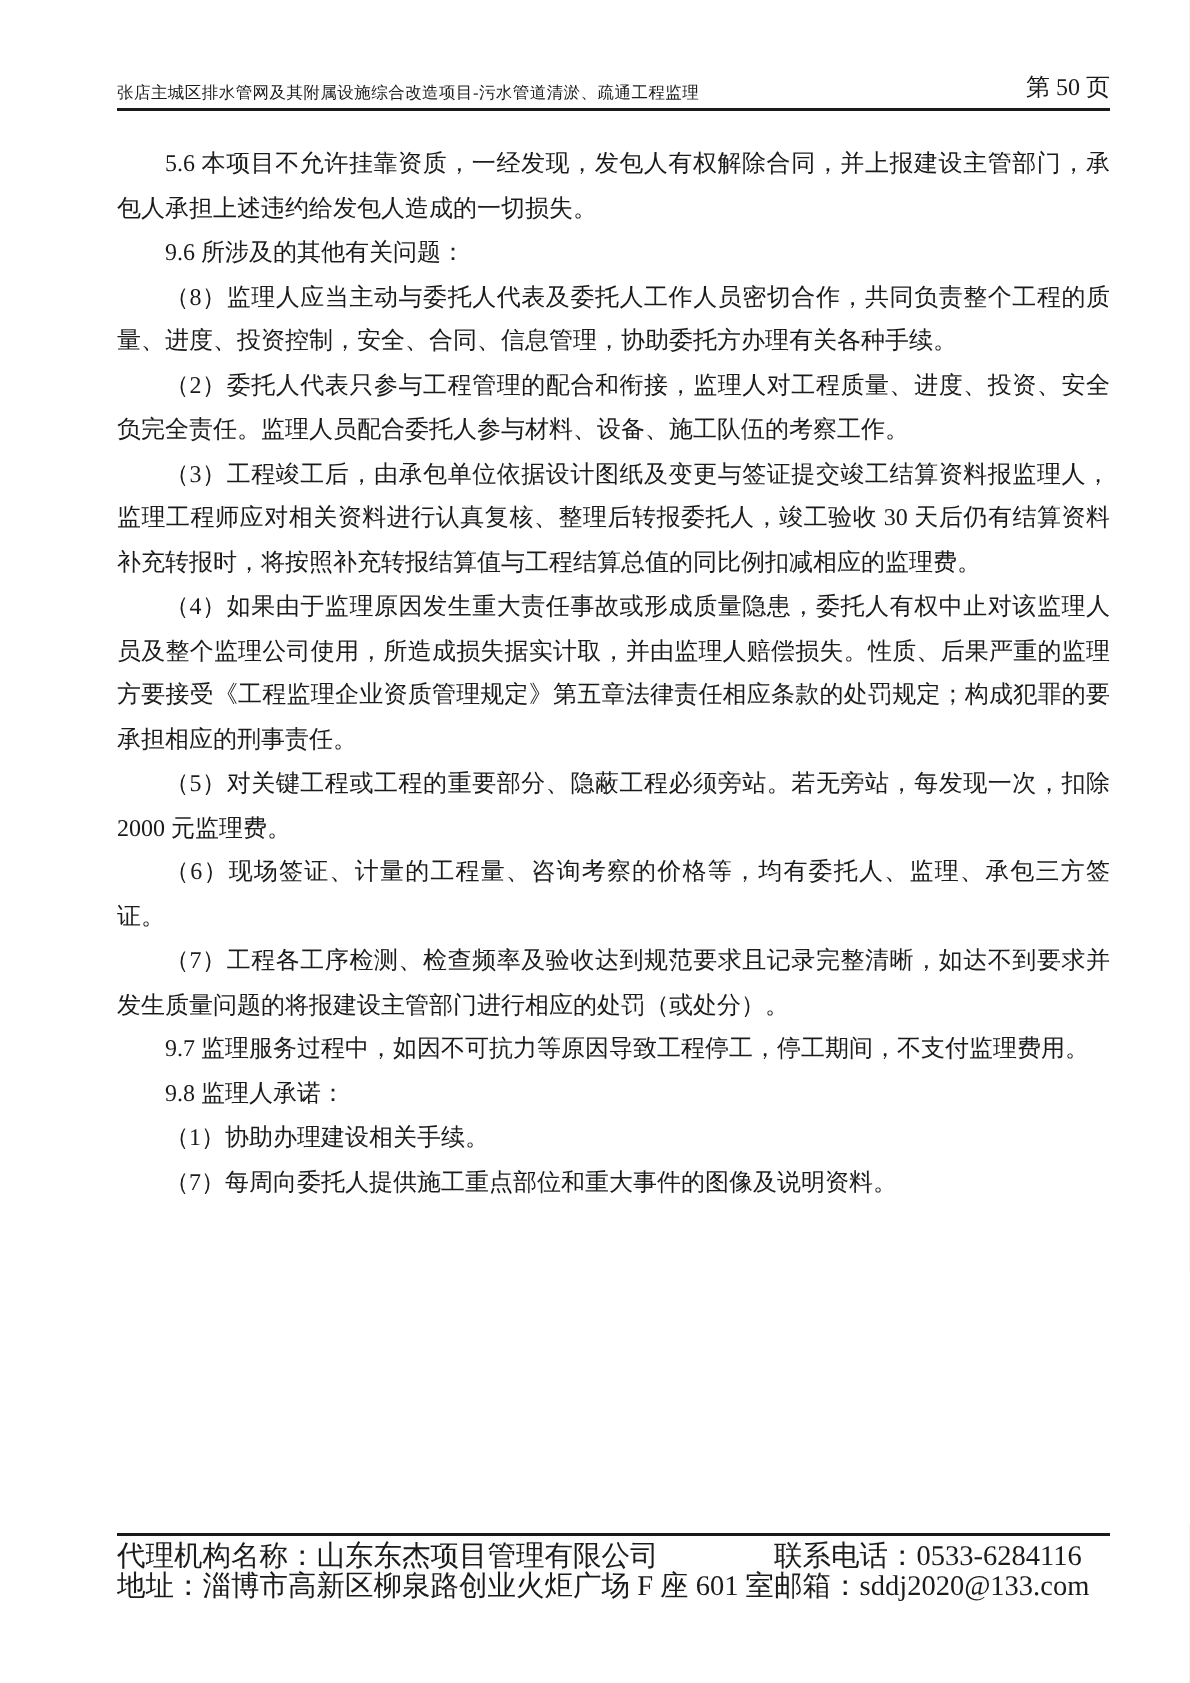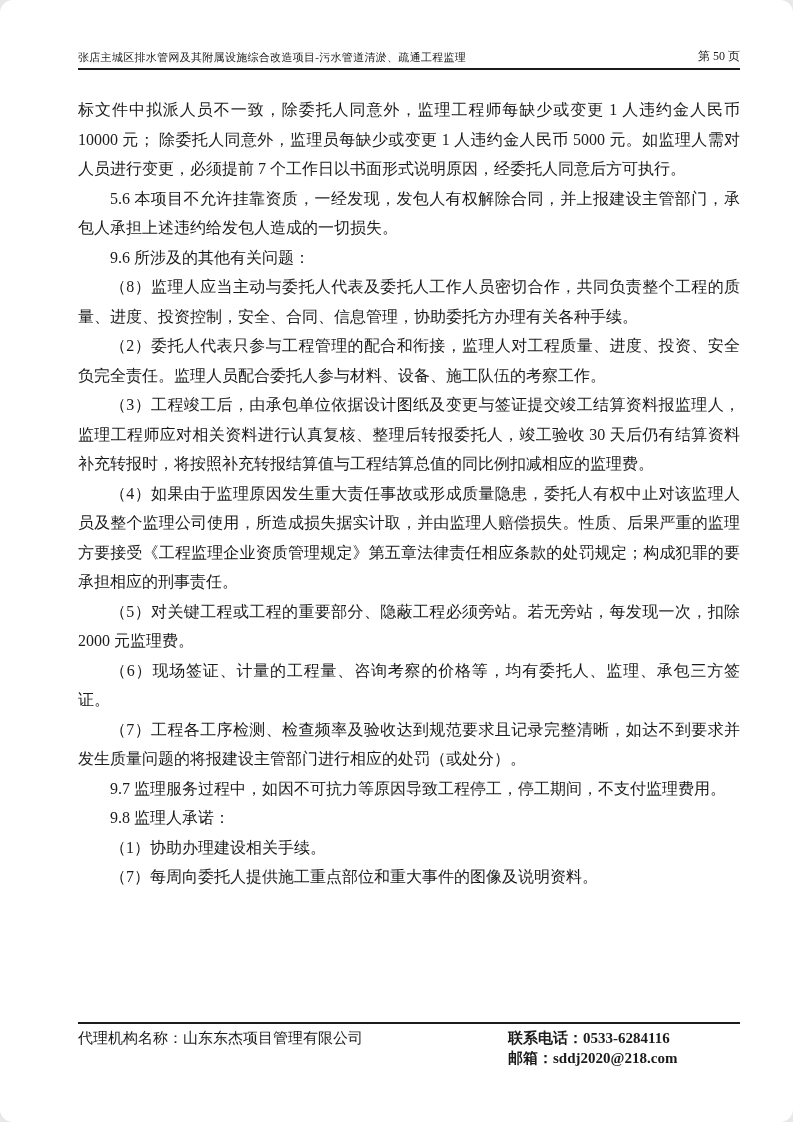--- a/index.html
+++ b/index.html
@@ -9,41 +9,40 @@
   }
   .page {
     position: relative;
     width: 793px;
     height: 1122px;
     margin: 0 auto;
     background: #ffffff;
     font-family: "Liberation Serif", "DejaVu Serif", serif;
     color: #1b1b1b;
     overflow: hidden;
-    border-radius: 13px;
   }
   
   .header {
     position: absolute;
     left: 78px;
     right: 53px;
     top: 48px;
     display: flex;
     justify-content: space-between;
     align-items: flex-end;
     border-bottom: 2px solid #1b1b1b;
     padding-bottom: 3px;
   }
   .header-title {
     font-size: 11px;
     letter-spacing: 0.3px;
     white-space: nowrap;
   }
   .header-page {
-    font-size: 12px;
+    font-size: 16px;
     white-space: nowrap;
   }
   
   .content {
     position: absolute;
     left: 78px;
     right: 53px;
     top: 95px;
     font-size: 16px;
     line-height: 29.5px;
@@ -59,64 +58,63 @@
   }
   
   .footer {
     position: absolute;
     left: 78px;
     right: 53px;
     top: 1022px;
     border-top: 2px solid #1b1b1b;
     padding-top: 4px;
     display: flex;
-    font-size: 15px;
+    font-size: 19px;
     line-height: 20px;
   }
   .footer-left {
     flex: 1;
   }
   .footer-right {
     width: 232px;
-    font-weight: bold;
   }
   .footer div {
     white-space: nowrap;
   }
 </style>
 </head>
 <body>
 
 <div class="page">
 
   <div class="header">
     <span class="header-title">张店主城区排水管网及其附属设施综合改造项目-污水管道清淤、疏通工程监理</span>
     <span class="header-page">第 50 页</span>
   </div>
 
   <div class="content">
-    <p class="cont">标文件中拟派人员不一致，除委托人同意外，监理工程师每缺少或变更 1 人违约金人民币 10000 元； 除委托人同意外，监理员每缺少或变更 1 人违约金人民币 5000 元。如监理人需对人员进行变更，必须提前 7 个工作日以书面形式说明原因，经委托人同意后方可执行。</p>
     <p>5.6 本项目不允许挂靠资质，一经发现，发包人有权解除合同，并上报建设主管部门，承包人承担上述违约给发包人造成的一切损失。</p>
     <p>9.6 所涉及的其他有关问题：</p>
     <p>（8）监理人应当主动与委托人代表及委托人工作人员密切合作，共同负责整个工程的质量、进度、投资控制，安全、合同、信息管理，协助委托方办理有关各种手续。</p>
     <p>（2）委托人代表只参与工程管理的配合和衔接，监理人对工程质量、进度、投资、安全负完全责任。监理人员配合委托人参与材料、设备、施工队伍的考察工作。</p>
     <p>（3）工程竣工后，由承包单位依据设计图纸及变更与签证提交竣工结算资料报监理人，监理工程师应对相关资料进行认真复核、整理后转报委托人，竣工验收 30 天后仍有结算资料补充转报时，将按照补充转报结算值与工程结算总值的同比例扣减相应的监理费。</p>
     <p>（4）如果由于监理原因发生重大责任事故或形成质量隐患，委托人有权中止对该监理人员及整个监理公司使用，所造成损失据实计取，并由监理人赔偿损失。性质、后果严重的监理方要接受《工程监理企业资质管理规定》第五章法律责任相应条款的处罚规定；构成犯罪的要承担相应的刑事责任。</p>
     <p>（5）对关键工程或工程的重要部分、隐蔽工程必须旁站。若无旁站，每发现一次，扣除 2000 元监理费。</p>
     <p>（6）现场签证、计量的工程量、咨询考察的价格等，均有委托人、监理、承包三方签证。</p>
     <p>（7）工程各工序检测、检查频率及验收达到规范要求且记录完整清晰，如达不到要求并发生质量问题的将报建设主管部门进行相应的处罚（或处分）。</p>
     <p>9.7 监理服务过程中，如因不可抗力等原因导致工程停工，停工期间，不支付监理费用。</p>
     <p>9.8 监理人承诺：</p>
     <p>（1）协助办理建设相关手续。</p>
     <p>（7）每周向委托人提供施工重点部位和重大事件的图像及说明资料。</p>
   </div>
 
   <div class="footer">
     <div class="footer-left">
       <div>代理机构名称：山东东杰项目管理有限公司</div>
+      <div>地址：淄博市高新区柳泉路创业火炬广场 F 座 601 室</div>
     </div>
     <div class="footer-right">
       <div>联系电话：0533-6284116</div>
-      <div>邮箱：sddj2020@218.com</div>
+      <div>邮箱：sddj2020@133.com</div>
     </div>
   </div>
 
 </div>
 
 </body></html>

